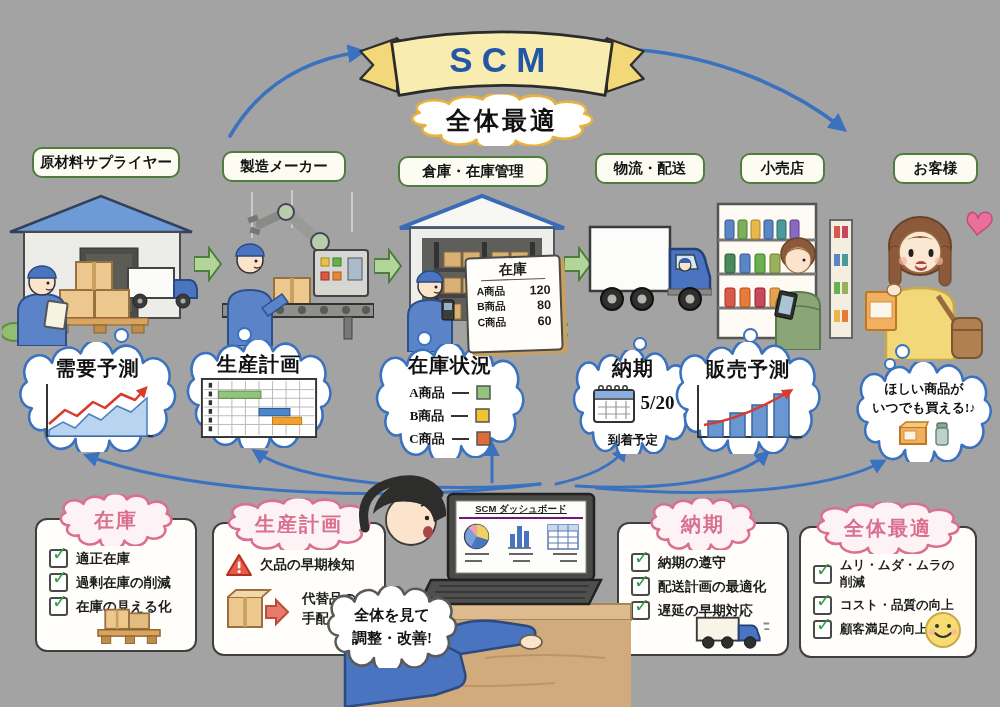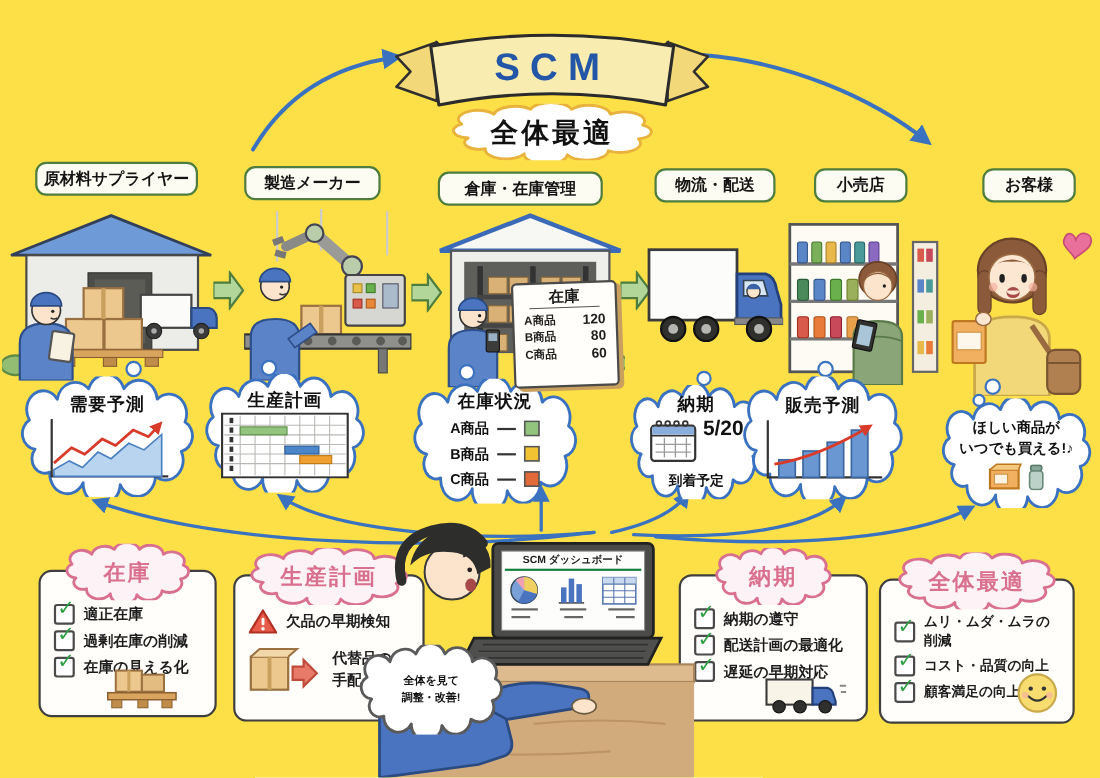--- a/index.html
+++ b/index.html
@@ -1,28 +1,28 @@
 <!DOCTYPE html>
 <html><head>
 <meta charset="utf-8">
 <style>
   html,body{margin:0;padding:0;background:#fff;}
-  .stage{position:relative;width:1000px;height:707px;background:#fde047;overflow:hidden;
+  .stage{position:relative;width:1000px;height:707px;background:#a3a3a3;overflow:hidden;
     font-family:"Liberation Sans","DejaVu Sans",sans-serif;color:#1d1d1d;}
   .abs{position:absolute;}
   
   .stage-label{position:absolute;border:2.5px solid #4e7d3e;border-radius:10px;background:#fdfcf2;
     font-size:14.5px;font-weight:600;color:#141414;display:flex;align-items:center;justify-content:center;
     white-space:nowrap;padding:0 9px;height:31px;box-sizing:border-box;z-index:5;}
   
-  .cloudbox{position:absolute;z-index:4;}
+  .cloudbox{position:absolute;z-index:4;font-family:Liberation Serif, serif;}
   .cloudbox>svg.cloud{position:absolute;left:0;top:0;width:100%;height:100%;}
   .cloud-content{position:relative;z-index:2;height:100%;display:flex;flex-direction:column;
     align-items:center;justify-content:center;}
-  .bubble-title{font-size:16px;font-weight:700;letter-spacing:1px;}
+  .bubble-title{font-size:20px;font-weight:700;letter-spacing:1px;}
   .tail-dot{position:absolute;border:2.5px solid #3b72c0;background:#fff;border-radius:50%;z-index:3;}
   
   .benefit-box{position:absolute;border:2.5px solid #3f3f3f;border-radius:12px;background:#fffefb;
     box-sizing:border-box;padding:24px 8px 4px 12px;z-index:5;}
   .benefit-cloud{position:absolute;top:-26px;left:50%;transform:translateX(-50%);height:52px;z-index:6;}
   .benefit-cloud .cloud-content span{font-size:20px;font-weight:700;letter-spacing:2px;white-space:nowrap;}
   .check-row{display:flex;align-items:center;gap:8px;margin:5px 0;font-size:13.5px;font-weight:600;}
   .check-row.small{font-size:12.5px;}
   .checkbox{width:15px;height:15px;border:2px solid #4a4a4a;border-radius:3px;position:relative;flex:none;background:#fff;}
   .checkbox span{position:absolute;left:1px;top:-9px;color:#2f9e44;font-size:19px;font-weight:700;}
@@ -30,28 +30,28 @@
   .inv-row{display:flex;align-items:center;gap:7px;margin:2.5px 0;font-size:13px;font-weight:600;}
   .inv-dash{width:17px;border-top:2.5px solid #333;}
   
   .sign{position:absolute;left:466px;top:256px;width:96px;height:96px;background:#fffefa;border:2.5px solid #4a4a48;
     border-radius:5px;transform:rotate(-2deg);box-shadow:4px 3px 0 #c9a05e;z-index:6;box-sizing:border-box;}
   .sign-title{text-align:center;font-size:14px;font-weight:700;border-bottom:1.5px solid #555;margin:3px 14px 2px;}
   .sign-row{display:flex;justify-content:space-between;align-items:center;padding:1.5px 9px 0;font-size:10.5px;font-weight:600;}
   .sign-row .qty{font-size:12.5px;}
   
   .screen{position:absolute;left:459px;top:503px;width:124px;height:66px;z-index:7;}
-  .screen-title{font-size:9.5px;font-weight:700;text-align:center;border-bottom:2px solid #15803d;padding-bottom:1px;white-space:nowrap;}
+  .screen-title{font-size:9.5px;font-weight:700;text-align:center;border-bottom:2px solid #701a75;padding-bottom:1px;white-space:nowrap;text-decoration:underline;}
   .screen-charts{display:flex;align-items:flex-end;justify-content:space-between;padding:3px 4px 1px;}
   .screen-dashes{display:flex;justify-content:space-between;padding:2px 6px 0;}
   .screen-dashes i{display:block;width:24px;border-top:2px solid #666;}
   .screen-dashes.second i{width:17px;}
   .b6-line{font-size:13px;font-weight:700;line-height:1.5;white-space:nowrap;}
   .speech{position:absolute;left:324px;top:586px;width:136px;height:82px;z-index:8;}
-  .speech .cloud-content div{font-size:10px;font-weight:700;line-height:1.55;white-space:nowrap;}
+  .speech .cloud-content div{font-size:15px;font-weight:700;line-height:1.55;white-space:nowrap;}
 </style>
 </head>
 <body>
 
 <div class="stage">
 
   <svg width="0" height="0" style="position:absolute" aria-hidden="true">
     <defs>
       <symbol id="cloud" viewBox="0 0 196 116" preserveAspectRatio="none">
         <path d="M 20 70 A 15 15 0 0 1 14 42 A 18 18 0 0 1 44 22 A 20 20 0 0 1 78 12 A 20 20 0 0 1 116 12 A 20 20 0 0 1 152 22 A 19 19 0 0 1 182 44 A 15 15 0 0 1 178 72 A 19 19 0 0 1 150 96 A 20 20 0 0 1 112 104 A 20 20 0 0 1 72 102 A 19 19 0 0 1 36 92 A 14 14 0 0 1 20 70 Z" fill="var(--cf,#fff)" stroke="currentColor" stroke-width="2.6" stroke-linejoin="round" vector-effect="non-scaling-stroke"></path>
@@ -395,21 +395,21 @@
       </div>
     </div>
   </div>
 
   <div class="cloudbox" style="left:570px;top:350px;width:126px;height:104px;color:#3b72c0">
     <svg class="cloud" viewBox="0 0 196 116" preserveAspectRatio="none">
         <use href="#cloud"></use>
       </svg>
     <div class="cloud-content" style="color:#111">
       <div class="bubble-title">納期</div>
-      <div style="display:flex;gap:5px">
+      <div style="display:flex;align-items:center;gap:5px">
         <svg width="44" height="42" viewBox="0 0 44 42">
           <rect x="2" y="8" width="40" height="32" rx="3" fill="#fff" stroke="#333" stroke-width="2"></rect>
           <path d="M2,17 h40" stroke="#333" stroke-width="1.5"></path>
           <rect x="3" y="9" width="38" height="7" fill="#88aede"></rect>
           <circle cx="9" cy="6" r="2.2" fill="none" stroke="#333" stroke-width="1.5"></circle>
             <circle cx="17" cy="6" r="2.2" fill="none" stroke="#333" stroke-width="1.5"></circle>
             <circle cx="25" cy="6" r="2.2" fill="none" stroke="#333" stroke-width="1.5"></circle>
             <circle cx="33" cy="6" r="2.2" fill="none" stroke="#333" stroke-width="1.5"></circle>
           <path d="M6,25 h32 M6,32 h32 M14,19 v18 M24,19 v18 M34,19 v18" stroke="#999" stroke-width="1.2" fill="none"></path>
         </svg>

